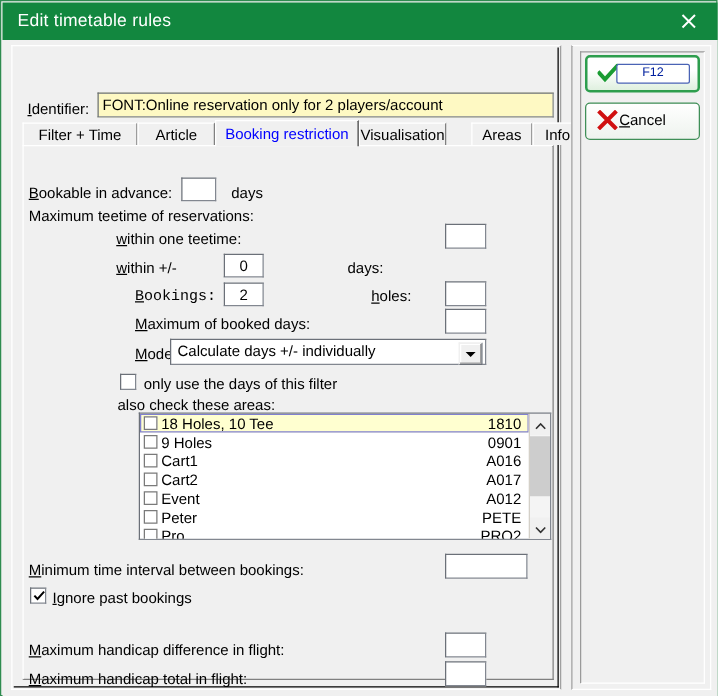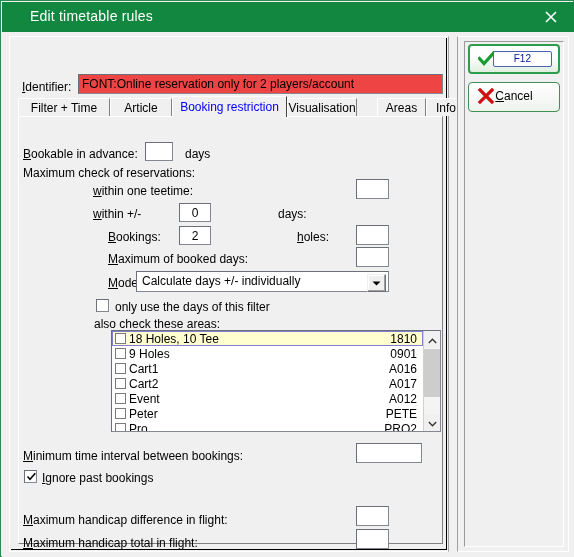--- a/index.html
+++ b/index.html
@@ -17,21 +17,21 @@
     border:1px solid #2e8b4f;
     background:#f0f0f0;
   }
   
   .titlebar{
     position:absolute;left:1px;top:1px;width:572px;height:30px;
     background:#12873f;
     color:#ffffff;
   }
   .title-text{
-    position:absolute;left:28px;top:6px;
+    position:absolute;left:12px;top:6px;
     font-size:14px;letter-spacing:.2px;
     color:#ffffff;white-space:nowrap;
   }
   .close-btn{
     position:absolute;right:0;top:0;width:46px;height:30px;
     display:flex;align-items:center;justify-content:center;
     cursor:pointer;
   }
   .close-btn svg{display:block;}
 
@@ -58,21 +58,21 @@
   .lbl{
     position:absolute;white-space:nowrap;font-size:12px;line-height:14px;
   }
   .u{text-decoration:underline;}
   .identifier-label{left:20px;top:48px;}
   .identifier-input{
     position:absolute;left:76px;top:42px;width:365px;height:20px;
     box-sizing:border-box;
     border:1px solid #828790;
     border-top-color:#6b7078;border-left-color:#6b7078;
-    background:#ef4444;
+    background:#fef9c3;
     font-family:"Liberation Sans","DejaVu Sans",sans-serif;
     font-size:12px;color:#000;
     padding:1px 3px;
     outline:none;
   }
 
   
   .tabstrip{
     position:absolute;left:16px;top:64px;width:425px;height:20px;
   }
@@ -276,34 +276,34 @@
     </div>
 
     <div class="tabpane"></div>
 
     <div class="lbl" style="left:21px;top:115px;">
       <span class="u">B</span><span>ookable in advance:</span>
     </div>
     <input class="field" style="left: 143px; top: 110px; width: 28px; height: 19px;">
     <div class="lbl" style="left:183px;top:115px;">days</div>
 
-    <div class="lbl" style="left:21px;top:134px;">Maximum check of reservations:</div>
+    <div class="lbl" style="left:21px;top:134px;">Maximum teetime of reservations:</div>
 
     <div class="lbl" style="left:91px;top:152px;">
       <span class="u">w</span><span>ithin one teetime:</span>
     </div>
     <input class="field" style="left: 354px; top: 147px; width: 33px; height: 20px;">
 
     <div class="lbl" style="left:91px;top:175px;">
       <span class="u">w</span><span>ithin +/-</span>
     </div>
     <input class="field" style="left: 177px; top: 171px; width: 32px; height: 19px;" value="0">
     <div class="lbl" style="left:276px;top:175px;">days:</div>
 
-    <div class="lbl" style="left:106px;top:198px;">
+    <div class="lbl" style="left:106px;top:198px;font-family:Liberation Mono, monospace;">
       <span class="u">B</span><span>ookings:</span>
     </div>
     <input class="field" style="left: 177px; top: 194px; width: 32px; height: 19px;" value="2">
     <div class="lbl" style="left:276px;top:198px;padding-left:19px;">
       <span class="u">h</span><span>oles:</span>
     </div>
     <input class="field" style="left: 354px; top: 193px; width: 33px; height: 20px;">
 
     <div class="lbl" style="left:106px;top:220px;">
       <span class="u">M</span><span>aximum of booked days:</span>

